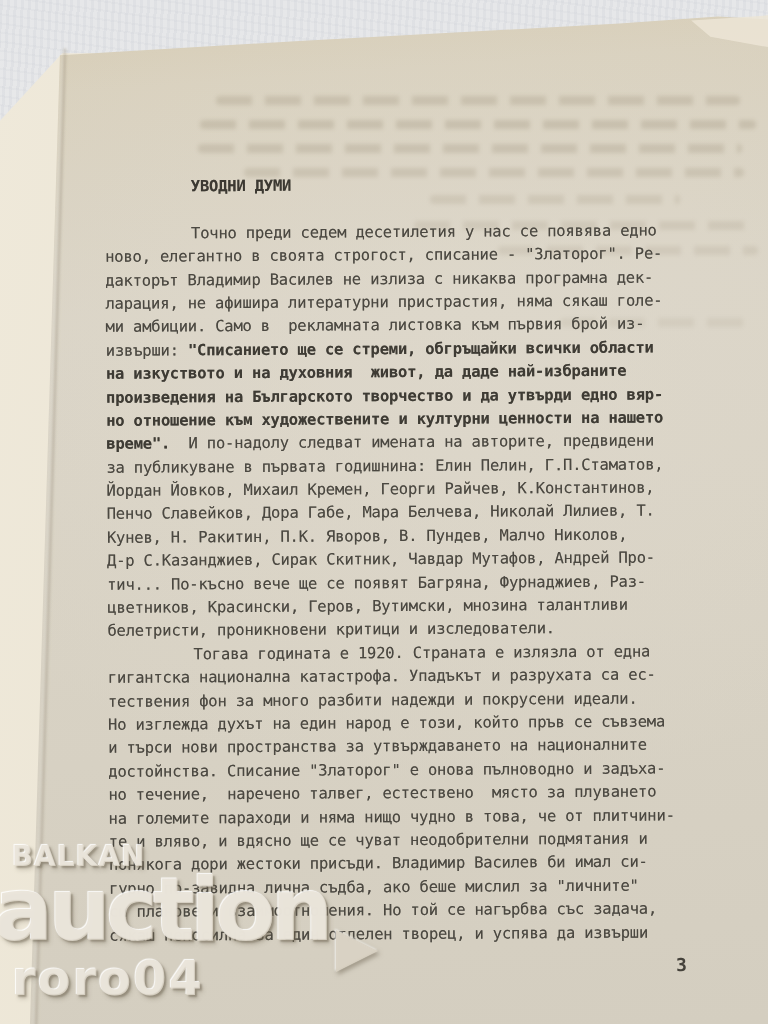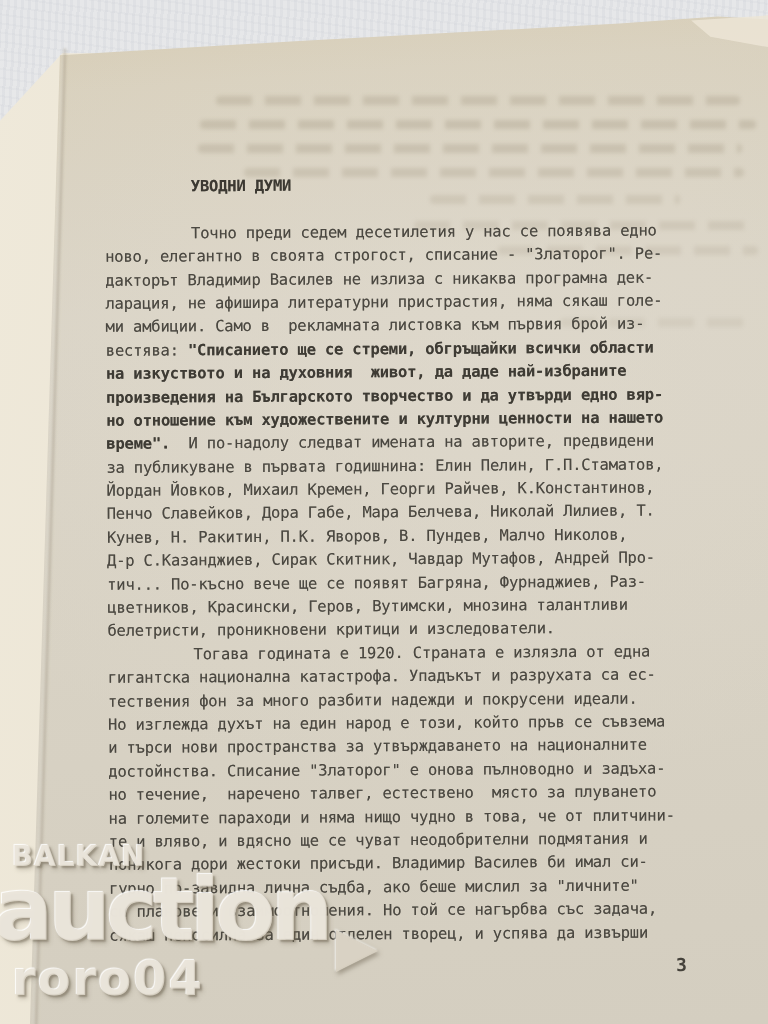--- a/index.html
+++ b/index.html
@@ -104,21 +104,21 @@
 
 <div class="text-block">
   <div class="heading" style="text-indent:86px;">УВОДНИ ДУМИ</div>
   <div class="spacer"></div>
   <div>
       <div class="tl" style="text-indent: 86px;"><span>Точно преди седем десетилетия у нас се появява едно</span></div>
       <div class="tl"><span>ново, елегантно в своята строгост, списание - "Златорог". Ре-</span></div>
       <div class="tl"><span>дакторът Владимир Василев не излиза с никаква програмна дек-</span></div>
       <div class="tl"><span>ларация, не афишира литературни пристрастия, няма сякаш голе-</span></div>
       <div class="tl"><span>ми амбиции. Само в  рекламната листовка към първия брой из-</span></div>
-      <div class="tl"><span>вестява: </span><span class="b">"Списанието ще се стреми, обгръщайки всички области</span></div>
+      <div class="tl"><span>извърши: </span><span class="b">"Списанието ще се стреми, обгръщайки всички области</span></div>
       <div class="tl"><span class="b">на изкуството и на духовния  живот, да даде най-избраните</span></div>
       <div class="tl"><span class="b">произведения на Българското творчество и да утвърди едно вяр-</span></div>
       <div class="tl"><span class="b">но отношение към художествените и културни ценности на нашето</span></div>
       <div class="tl"><span class="b">време".</span><span>  И по-надолу следват имената на авторите, предвидени</span></div>
       <div class="tl"><span>за публикуване в първата годишнина: Елин Пелин, Г.П.Стаматов,</span></div>
       <div class="tl"><span>Йордан Йовков, Михаил Кремен, Георги Райчев, К.Константинов,</span></div>
       <div class="tl"><span>Пенчо Славейков, Дора Габе, Мара Белчева, Николай Лилиев, Т.</span></div>
       <div class="tl"><span>Кунев, Н. Ракитин, П.К. Яворов, В. Пундев, Малчо Николов,</span></div>
       <div class="tl"><span>Д-р С.Казанджиев, Сирак Скитник, Чавдар Мутафов, Андрей Про-</span></div>
       <div class="tl"><span>тич... По-късно вече ще се появят Багряна, Фурнаджиев, Раз-</span></div>

